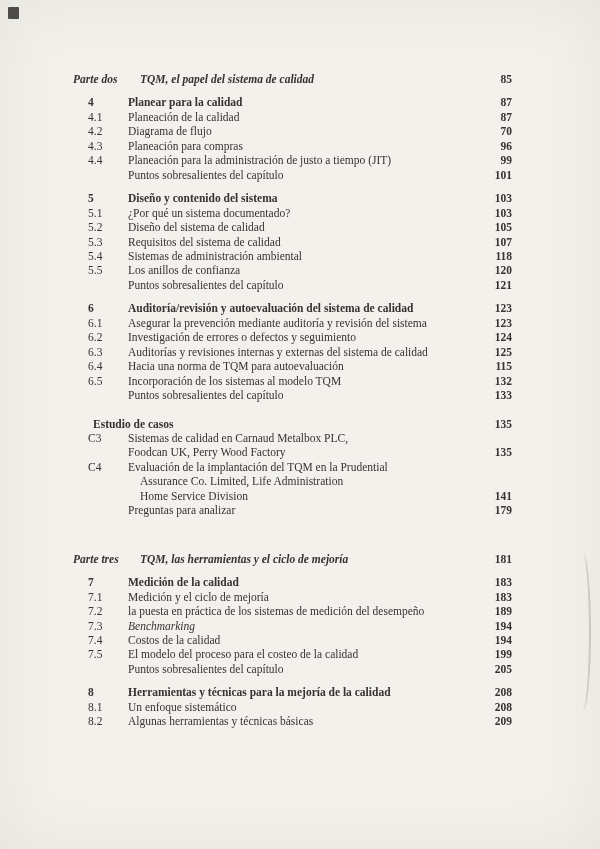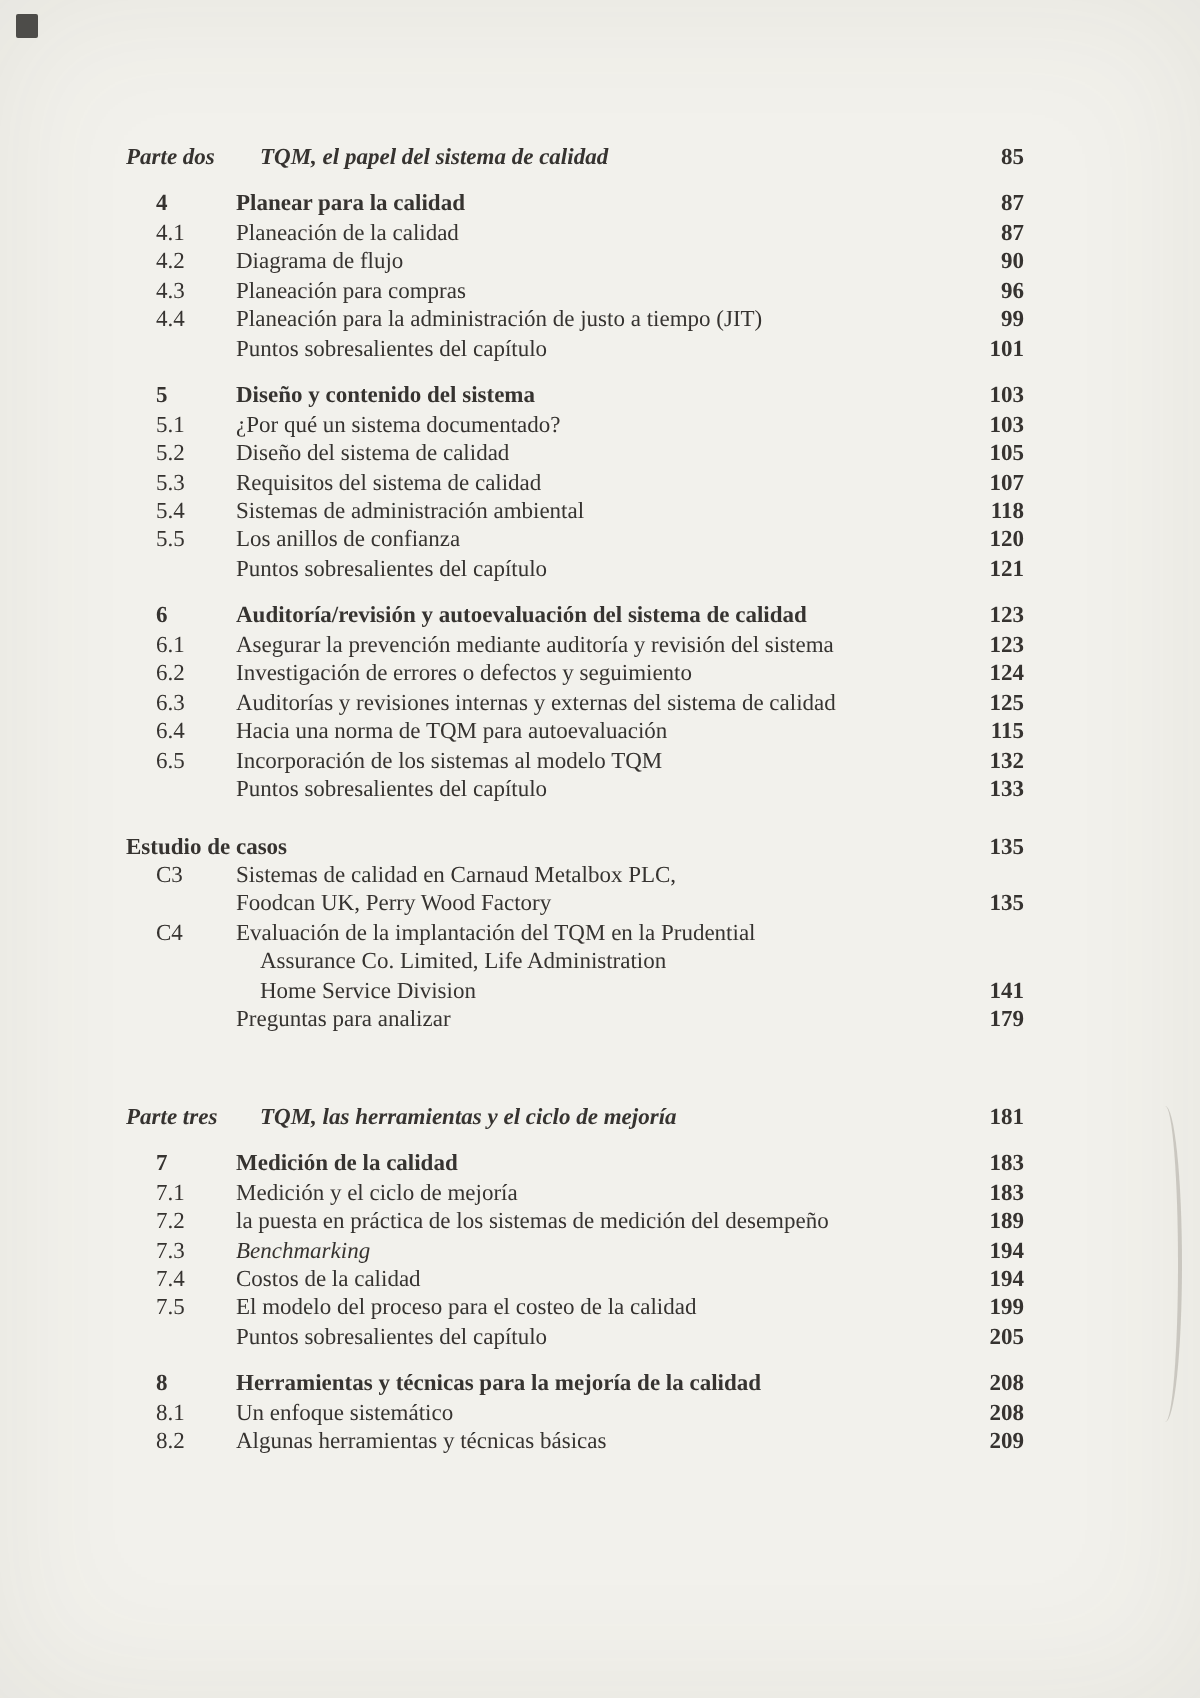--- a/index.html
+++ b/index.html
@@ -34,20 +34,21 @@
     border-radius: 0 60% 60% 0 / 0 50% 50% 0;
   }
 
   .toc {
     position: absolute;
     left: 0;
     top: 72px;
     right: 0;
     color: var(--ink, #363330);
     font-size: 11.5px;
+    padding-left: 10px;
   }
 
   .row {
     display: flex;
     align-items: baseline;
     line-height: 14.45px;
     padding-left: 63px;
     padding-right: 88px;
   }
   .row .num   { flex: 0 0 55px; box-sizing: border-box; white-space: nowrap; }
@@ -72,21 +73,21 @@
   
   .kind-head .title { font-weight: bold; }
   .kind-head .num { flex-basis: 0; }
 
   
   .kind-cont2 .num { flex-basis: 67px; }
 
   .em .title { font-style: italic; }
 
   .gap-sm { margin-top: 9px; }
-  .gap-md { margin-top: 14px; }
+  .gap-md { margin-top: 14px; gap: 20px; }
   .gap-lg { margin-top: 34px; align-items: flex-end; }
 </style>
 </head>
 <body>
 
 <div class="page">
   <div class="corner-mark"></div>
   <div class="page-curl"></div>
   <div class="toc">
       <div class="row kind-part">
@@ -100,21 +101,21 @@
     <span class="page-num">87</span>
   </div>
       <div class="row kind-section">
     <span class="num">4.1</span>
     <span class="title">Planeación de la calidad</span>
     <span class="page-num">87</span>
   </div>
       <div class="row kind-section">
     <span class="num">4.2</span>
     <span class="title">Diagrama de flujo</span>
-    <span class="page-num">90</span>
+    <span class="page-num">70</span>
   </div>
       <div class="row kind-section">
     <span class="num">4.3</span>
     <span class="title">Planeación para compras</span>
     <span class="page-num">96</span>
   </div>
       <div class="row kind-section">
     <span class="num">4.4</span>
     <span class="title">Planeación para la administración de justo a tiempo (JIT)</span>
     <span class="page-num">99</span>

